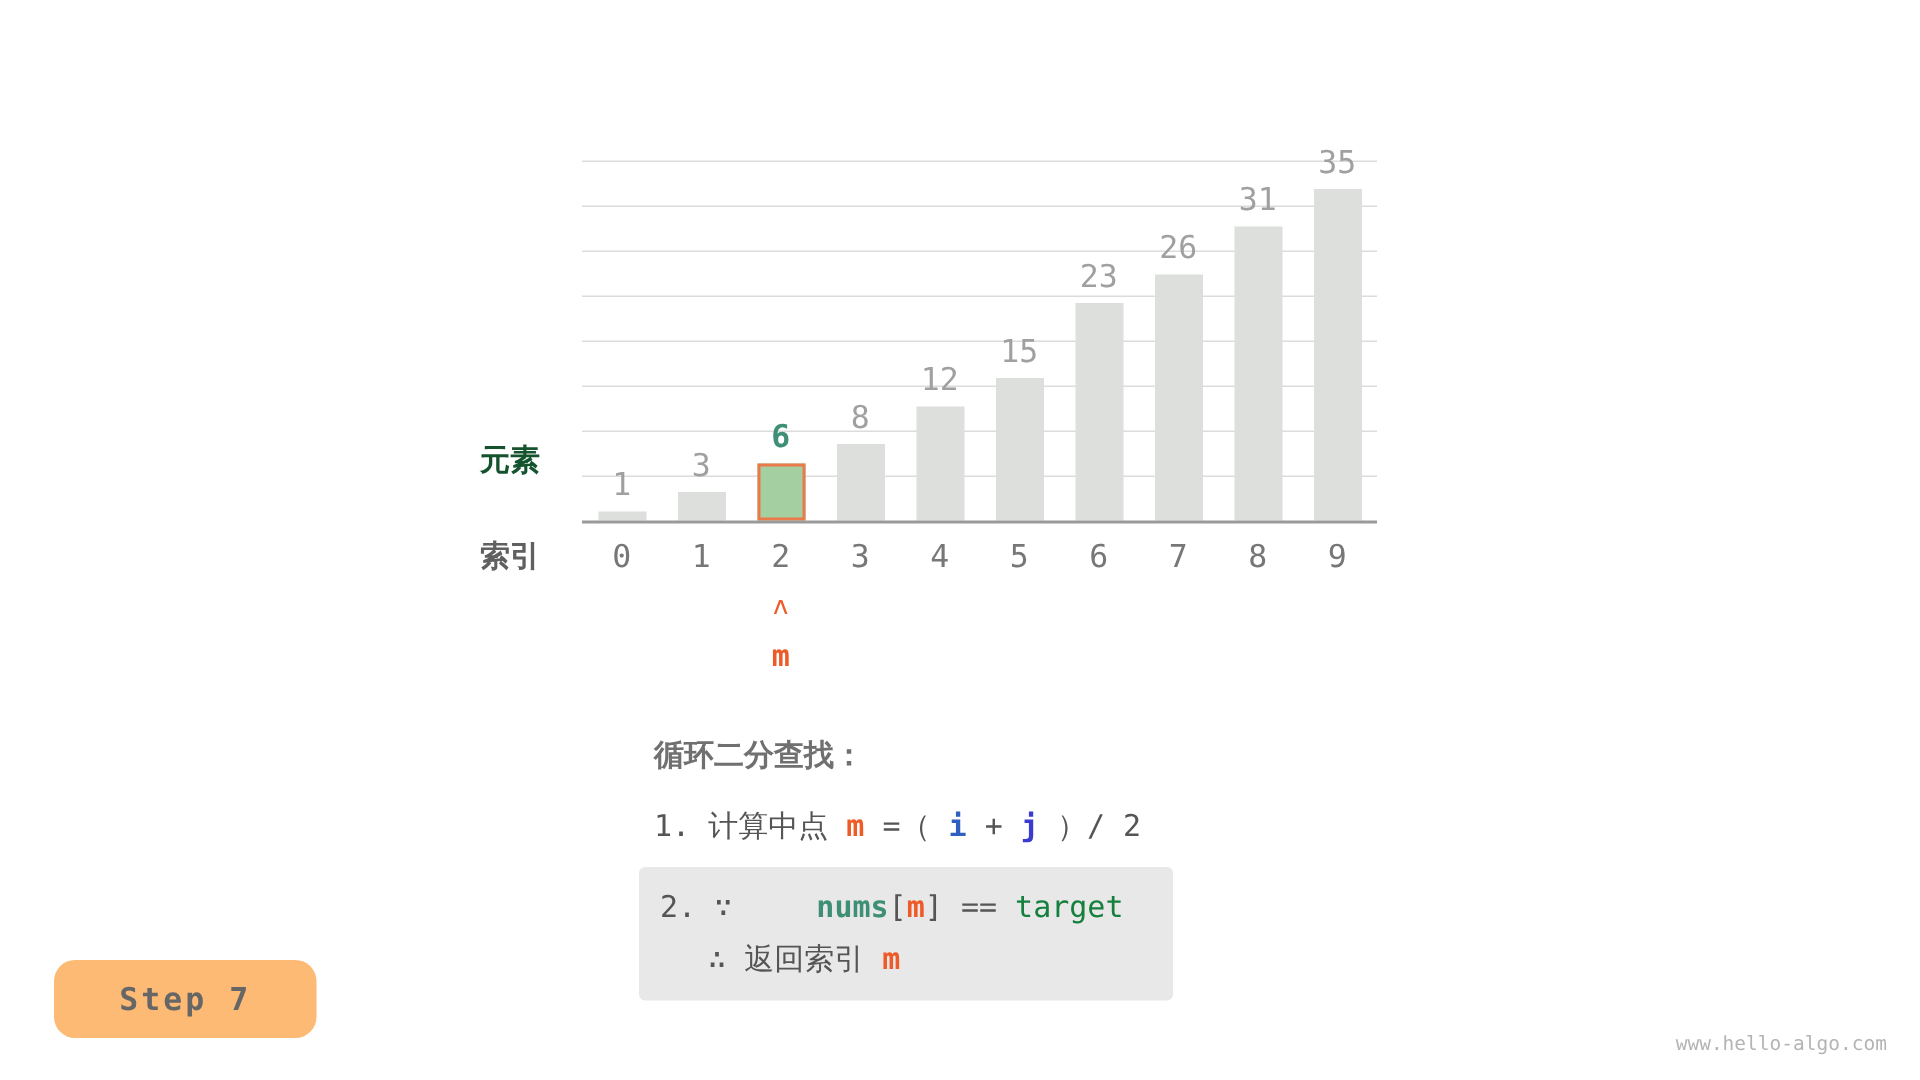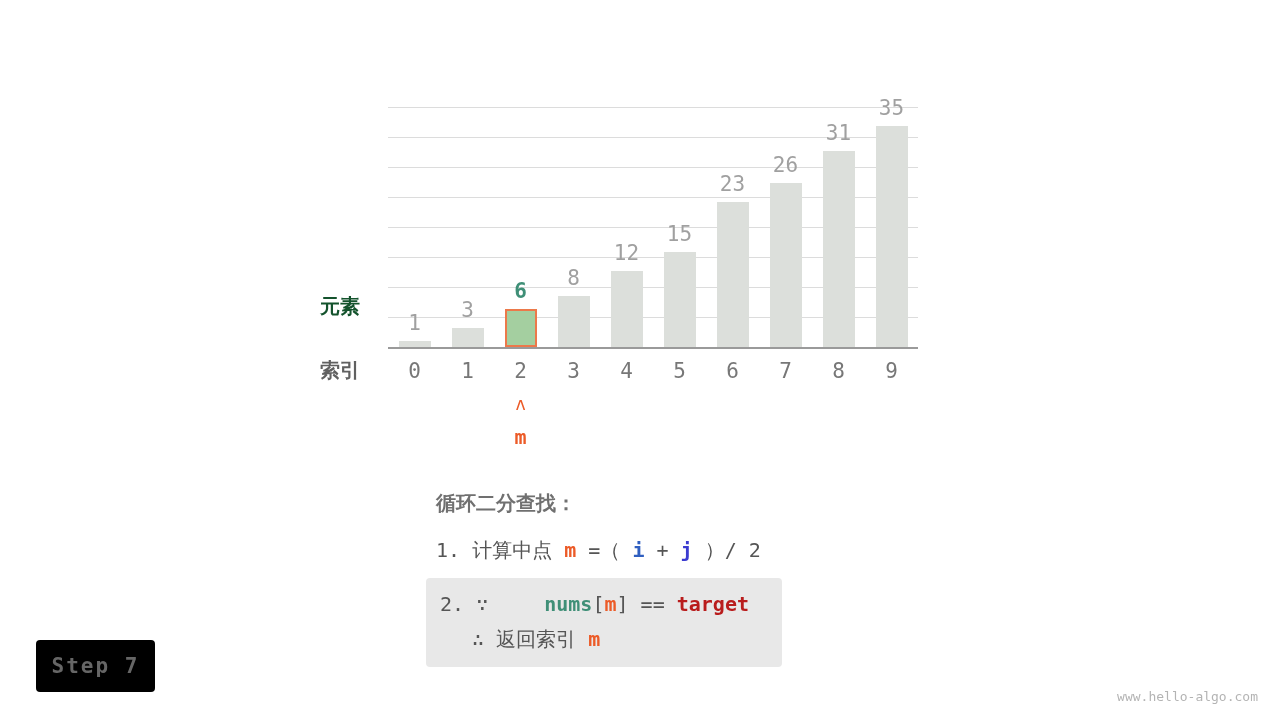--- a/index.html
+++ b/index.html
@@ -196,32 +196,32 @@
 
   .step-box .sub-line {
     margin-top: 10px;
     padding-left: 32px;
   }
 
   .tok-m { color: #ec5b28; font-weight: bold; }
   .tok-i { color: #2f5fc0; font-weight: bold; }
   .tok-j { color: #3b3bd0; font-weight: bold; }
   .tok-nums { color: #3f8f77; font-weight: bold; margin-left: 44px; }
-  .tok-target { color: #b91c1c; font-weight: bold; }
+  .tok-target { color: #15803d; font-weight: normal; }
   .tok-plain { color: #555555; }
 
   
   #step-badge {
     position: absolute;
     left: 36px;
     top: 640px;
-    width: 119px;
+    width: 175px;
     height: 52px;
-    background: #000000;
-    border-radius: 4px;
+    background: #fdba74;
+    border-radius: 14px;
     display: flex;
     align-items: center;
     justify-content: center;
     font-family: "DejaVu Sans Mono", monospace;
     font-size: 21px;
     font-weight: bold;
     color: #666666;
     letter-spacing: 2px;
   }
 

